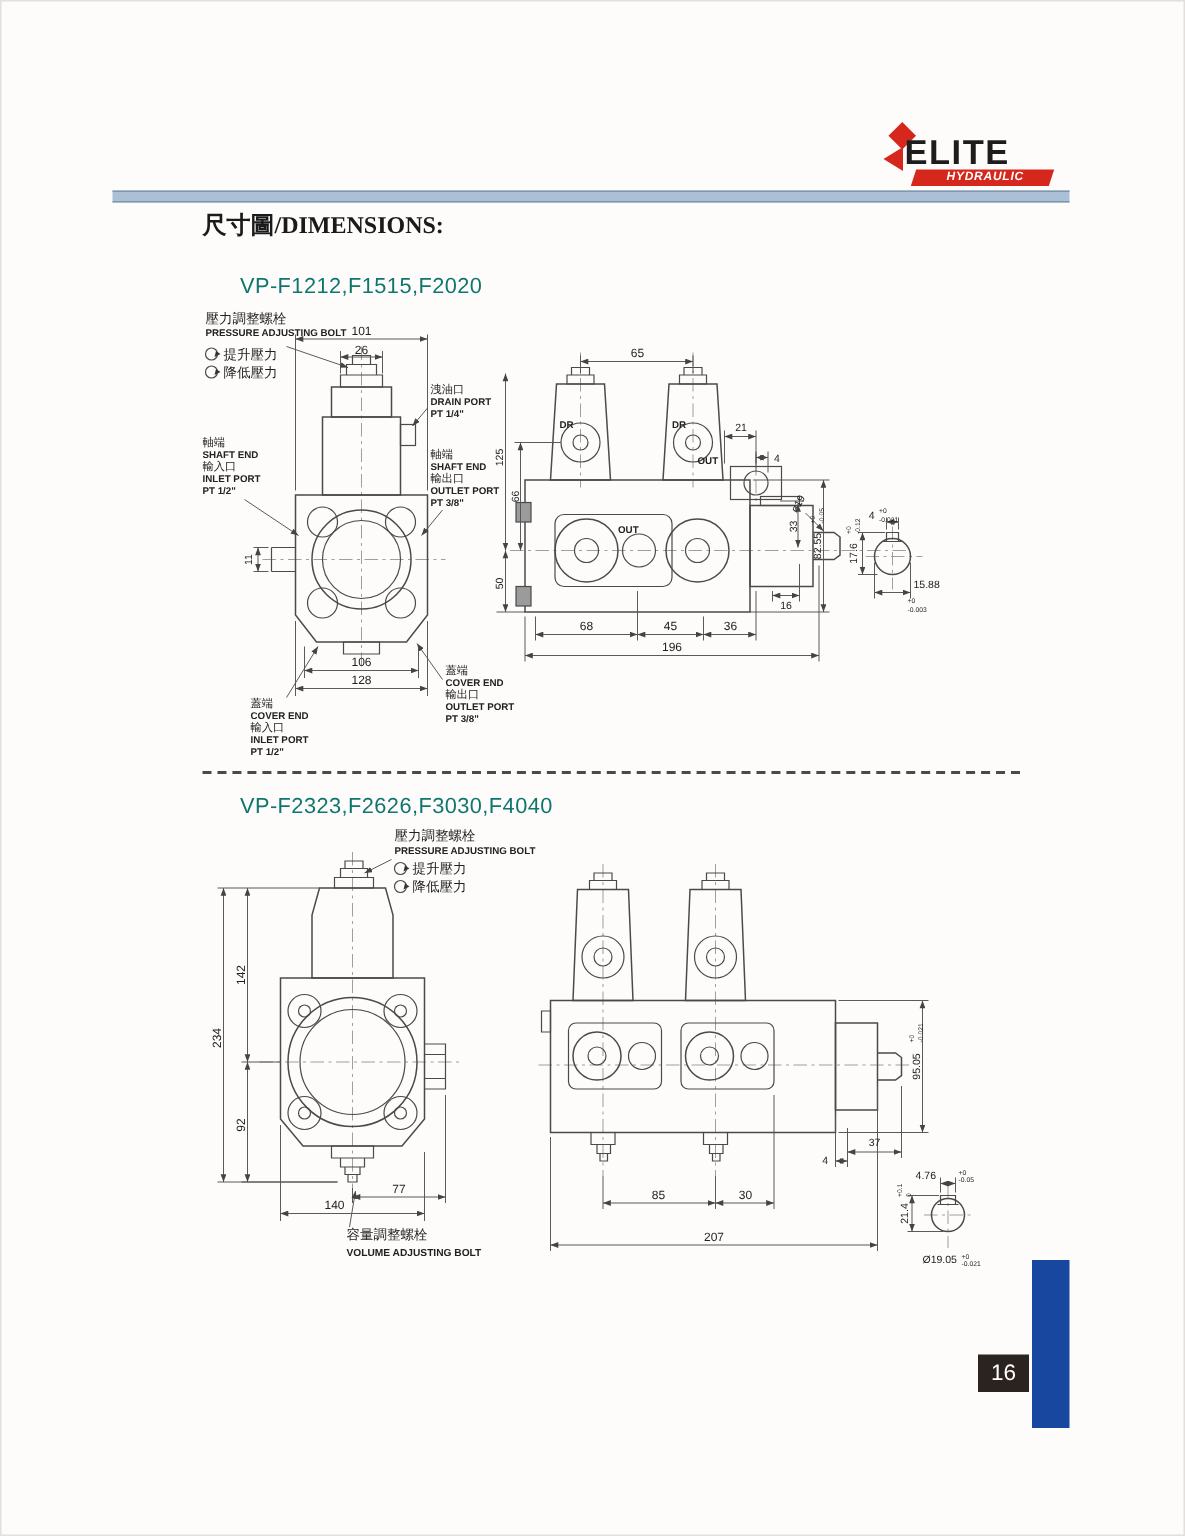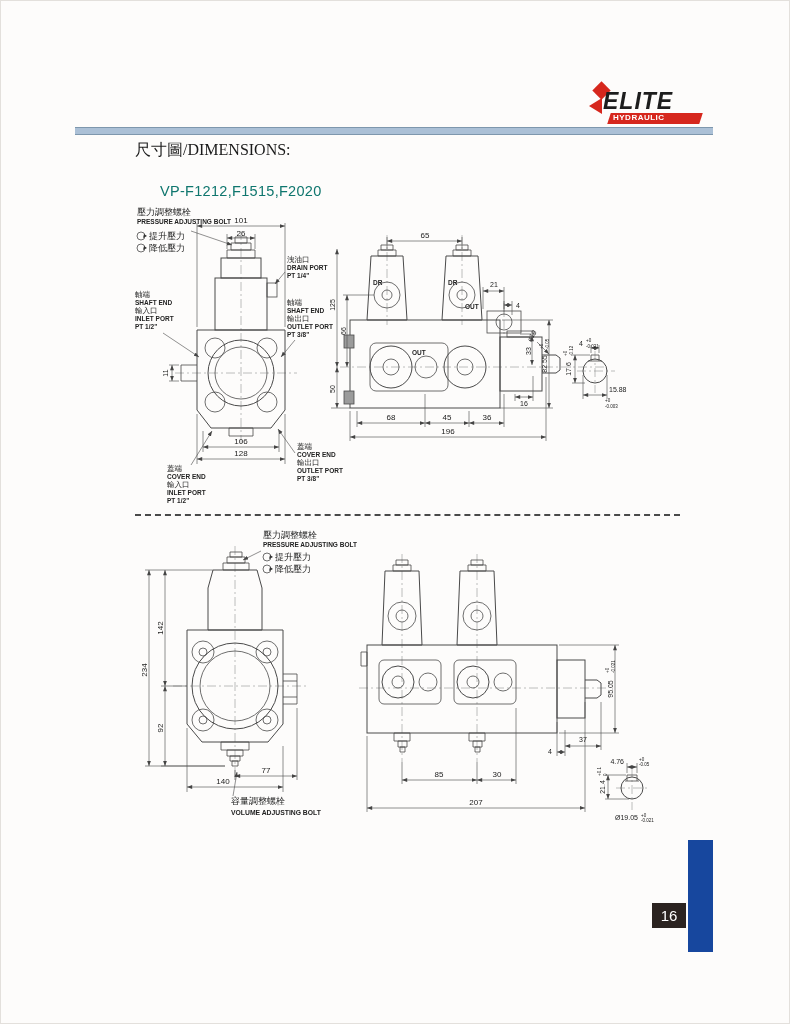--- a/index.html
+++ b/index.html
@@ -3,27 +3,27 @@
 <meta charset="utf-8">
 <style>
   html,body{margin:0;padding:0;background:#e9e7e4;font-family:"Liberation Sans",sans-serif;}
   .sheet{position:relative;width:790px;height:1024px;background:#fdfcfb;margin:0 auto;overflow:hidden;
          box-shadow:inset 0 0 0 1px #e3e0dc;}
   
   .header{position:absolute;top:84px;left:75px;right:77px;height:44px;}
   .logo{position:absolute;right:10px;top:0;width:110px;height:42px;}
   .logo-diamond{position:absolute;left:2px;top:0;width:13px;height:13px;background:#d6271d;transform:rotate(45deg);}
   .logo-arrow{position:absolute;left:-4px;top:14px;width:0;height:0;border-top:8px solid transparent;border-bottom:8px solid transparent;border-right:13px solid #d6271d;}
-  .logo-text{position:absolute;left:10px;top:4px;font-style:italic;font-weight:bold;font-size:23px;letter-spacing:1px;color:#1d1d1d;font-family:"Liberation Sans",sans-serif;}
+  .logo-text{position:absolute;left:10px;top:4px;font-weight:bold;font-size:23px;letter-spacing:1px;color:#1d1d1d;font-family:"Liberation Sans",sans-serif;}
   .logo-bar{position:absolute;left:16px;top:29px;width:92px;height:11px;background:#d6271d;transform:skewX(-18deg);}
-  .logo-sub{position:absolute;left:20px;top:29px;font-weight:bold;font-size:8px;color:#fff;letter-spacing:.5px;}
+  .logo-sub{position:absolute;left:38px;top:29px;font-style:italic;font-weight:bold;font-size:8px;color:#fff;letter-spacing:.5px;}
   .rule{position:absolute;top:127px;left:75px;right:77px;height:6px;background:#abc0d6;border-top:1.5px solid #7e97ad;border-bottom:1.5px solid #7e97ad;}
   
   .content{position:absolute;top:140px;left:135px;width:580px;}
-  .page-title{font-family:"Liberation Serif",serif;font-weight:normal;font-size:16px;color:#1a1a1a;margin:0 0 22px 0;}
+  .page-title{font-family:"Liberation Serif",serif;font-weight:bold;font-size:16px;color:#1a1a1a;margin:0 0 22px 0;}
   .model-heading{font-size:14.5px;color:#0f766e;margin:0 0 6px 25px;letter-spacing:.3px;}
   .drawing{display:block;}
   .dash-sep{border-top:2px dashed #4a4a4a;width:545px;margin:4px 0 14px 0;}
   
   .page-badge{position:absolute;top:903px;right:104px;width:34px;height:25px;background:#2b2320;color:#fff;
               font-size:15px;display:flex;align-items:center;justify-content:center;}
   .blue-bar{position:absolute;top:840px;right:77px;width:25px;height:112px;background:#17479e;}
   
   svg text{fill:#222;font-family:"Liberation Sans",sans-serif;}
   .ol{fill:none;stroke:#4a4a4a;stroke-width:1;}
@@ -262,20 +262,21 @@
         <path class="dl" d="M448,170 V194 M472,170 V194"></path>
         <line class="dl" x1="448" y1="190" x2="472" y2="190" marker-start="url(#as)" marker-end="url(#ae)"></line>
         <text class="dts" x="474" y="187">15.88</text>
         <text class="tol" x="470" y="197">+0</text>
         <text class="tol" x="470" y="203">-0.003</text>
       </g>
     </svg>
 
     <div class="dash-sep"></div>
 
+    <div class="model-heading">VP-F2323,F2626,F3030,F4040</div>
 
     <svg class="drawing" width="580" height="300" viewBox="0 0 580 300">
 
       <g>
         <path class="cl" d="M100,16 V246 M38,156 H172"></path>
         <path class="ol2" d="M95,22h12v5h-12z M92,27h18v6h-18z M88,33h26v7h-26z"></path>
         <path class="ol" d="M78,40 H122 L127,58 V100 H73 V58 Z"></path>
         <path class="ol" d="M52,100 H148 V194 L133,212 H67 L52,194 Z"></path>
         <circle class="ol" cx="100" cy="156" r="43"></circle>
           <circle class="ol2" cx="100" cy="156" r="35"></circle>

